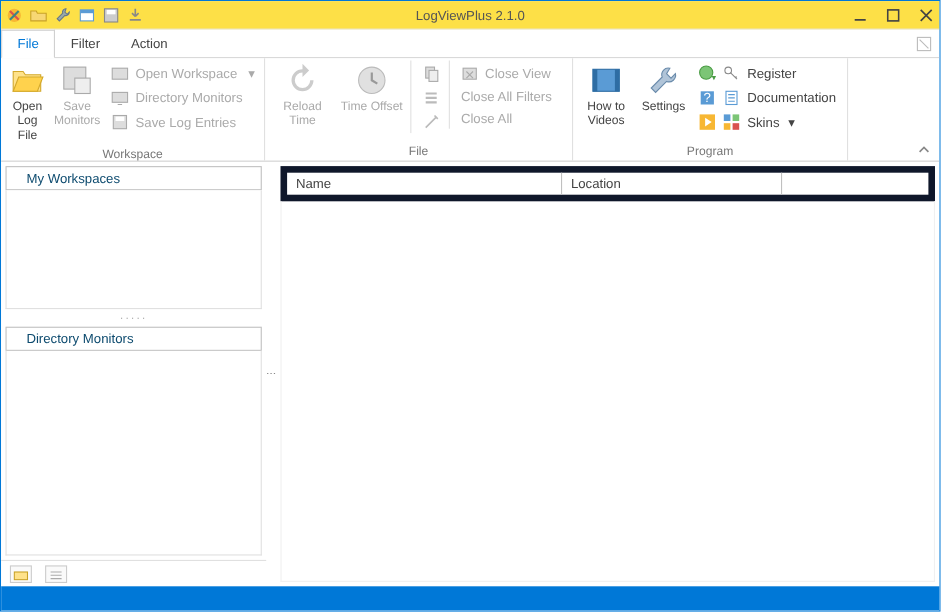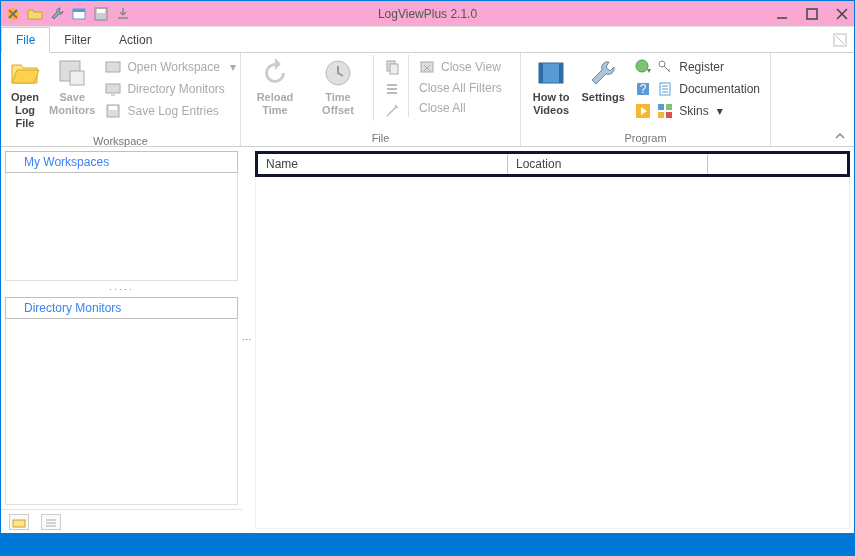--- a/index.html
+++ b/index.html
@@ -1,60 +1,60 @@
 <!DOCTYPE html>
 <html><head>
 <meta charset="utf-8">
 <style>
 * { box-sizing: border-box; margin: 0; padding: 0; font-family: "Segoe UI", Tahoma, sans-serif; font-size: 12px; }
 body { background: #fff; width: 855px; height: 556px; overflow: hidden; border: 1px solid #0078d7; display: flex; flex-direction: column; }
 
 
-.titlebar { height: 26px; background: #f9a8d4; display: flex; align-items: center; padding: 0 4px; position: relative; border-bottom: 1px solid #e5e5e5; }
+.titlebar { height: 26px; background: #fde047; display: flex; align-items: center; padding: 0 4px; position: relative; border-bottom: 1px solid #e5e5e5; }
 .qat { display: flex; gap: 6px; align-items: center; }
 .qat-icon { width: 16px; height: 16px; display: flex; align-items: center; justify-content: center; }
 .window-title { position: absolute; left: 0; right: 0; text-align: center; color: #555; pointer-events: none; }
 .win-controls { margin-left: auto; display: flex; gap: 14px; align-items: center; }
 .win-btn { width: 16px; height: 16px; display: flex; align-items: center; justify-content: center; color: #444; cursor: default; }
 
 
 .menubar { height: 26px; background: #fff; display: flex; align-items: stretch; border-bottom: 1px solid #d0d0d0; position: relative; }
 .menu-tab { padding: 0 14px; display: flex; align-items: center; color: #444; cursor: default; }
 .menu-tab.active { color: #0078d7; border: 1px solid #d0d0d0; border-bottom: 1px solid #fff; background: #fff; margin-bottom: -1px; }
 .menu-corner { margin-left: auto; padding: 0 6px; display: flex; align-items: center; }
 
 
 .ribbon { height: 94px; background: #fff; display: flex; border-bottom: 1px solid #d0d0d0; position: relative; }
 .ribbon-group { border-right: 1px solid #e0e0e0; display: flex; flex-direction: column; padding: 2px 6px 0 6px; }
 .ribbon-group-content { flex: 1; display: flex; align-items: flex-start; gap: 4px; }
 .ribbon-group-label { text-align: center; color: #777; font-size: 11px; padding: 2px 0; }
-.big-btn { width: 56px; display: flex; flex-direction: column; align-items: center; justify-content: flex-end; gap: 2px; padding: 2px; cursor: default; font-weight: bold; }
+.big-btn { width: 56px; display: flex; flex-direction: column; align-items: center; justify-content: flex-end; gap: 2px; padding: 2px; cursor: default; }
 .big-btn .icon-slot { width: 32px; height: 32px; display: flex; align-items: center; justify-content: center; }
 .big-btn .btn-label { text-align: center; color: #444; line-height: 1.2; font-size: 11px; }
 .big-btn.disabled .btn-label { color: #aaa; }
 .stack { display: flex; flex-direction: column; gap: 2px; padding-top: 2px; }
 .row-btn { display: flex; align-items: center; gap: 6px; padding: 2px 4px; color: #aaa; cursor: default; white-space: nowrap; }
 .row-btn.enabled { color: #444; }
 .row-btn .sm-icon { width: 16px; height: 16px; display: flex; align-items: center; justify-content: center; }
 .chevron-collapse { position: absolute; right: 8px; bottom: 4px; color: #888; cursor: default; }
 
 
 .main { flex: 1; display: flex; background: #fff; min-height: 0; }
 .sidebar { width: 242px; display: flex; flex-direction: column; border-right: 1px solid #fff; }
 .panel { display: flex; flex-direction: column; margin: 4px; }
-.panel-header { border: 1px solid #c0c0c0; background: #fff; padding: 3px 6px; color: #3b82f6; display: flex; }
+.panel-header { border: 1px solid #c0c0c0; background: #fff; padding: 3px 6px; color: #0c4a6e; display: flex; }
 .panel-header span:first-child { flex: 0 0 12px; }
 .panel-body { border: 1px solid #e0e0e0; border-top: none; flex: 1; background: #fff; }
 .splitter-h { height: 8px; display: flex; align-items: center; justify-content: center; color: #888; font-size: 9px; letter-spacing: 2px; cursor: row-resize; }
 .splitter-v { width: 8px; display: flex; align-items: center; justify-content: center; color: #888; cursor: col-resize; writing-mode: vertical-lr; letter-spacing: 2px; font-size: 9px; }
 .bottom-tabs { height: 24px; border-top: 1px solid #e0e0e0; display: flex; align-items: center; gap: 12px; padding: 0 8px; }
 .bottom-tab { width: 20px; height: 16px; border: 1px solid #ccc; display: flex; align-items: center; justify-content: center; background: #fafafa; cursor: default; }
 
 .content { flex: 1; display: flex; flex-direction: column; padding: 4px; }
-.grid-header { display: flex; border: 3px solid #0f172a; }
+.grid-header { display: flex; border: 6px solid #0f172a; }
 .grid-col { padding: 3px 8px; border-right: 1px solid #c0c0c0; color: #444; }
 .grid-col:last-child { border-right: none; }
 .grid-col.name { flex: 0 0 250px; }
 .grid-col.loc { flex: 0 0 200px; }
 .grid-col.last { flex: 0 0 120px; }
 .grid-col.pad { flex: 1; }
 .grid-body { flex: 1; border: 1px solid #f0f0f0; border-top: none; }
 
 
 .statusbar { height: 22px; background: #0078d7; }

